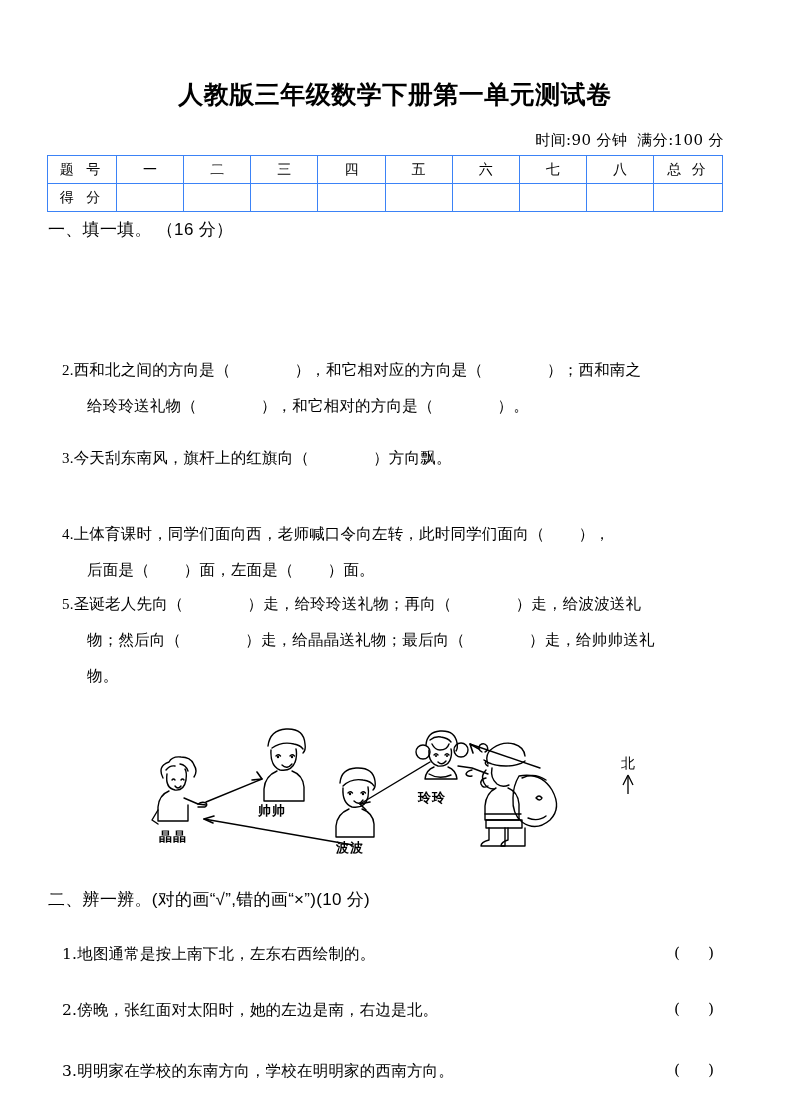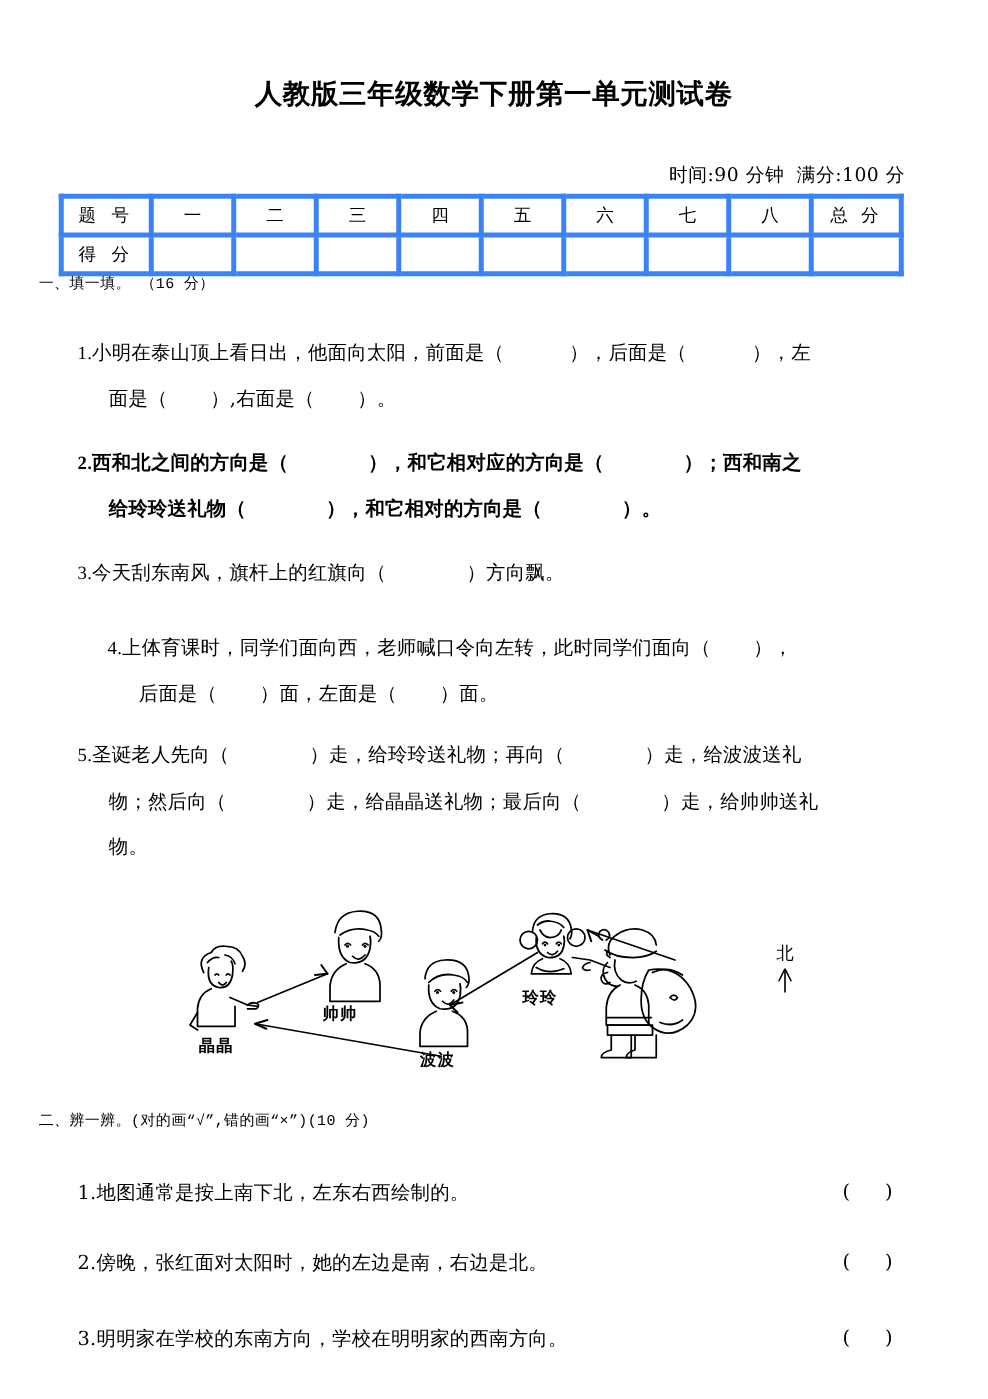--- a/index.html
+++ b/index.html
@@ -18,26 +18,26 @@
   .page {
     position: absolute;
     left: 0; top: 0;
     width: 790px;
     height: 1119px;
   }
 
   
   .title {
     position: absolute;
-    left: 0; top: 60px;
+    left: 0; top: 78px;
     width: 790px;
     text-align: center;
     font-family: "DejaVu Sans", sans-serif;
     font-weight: bold;
-    font-size: 22px;
+    font-size: 25px;
     letter-spacing: 0.5px;
   }
 
   
   .meta-line {
     position: absolute;
     right: 66px;
     top: 131px;
     font-size: 15px;
     font-family: "DejaVu Serif", serif;
@@ -49,37 +49,37 @@
   
   .score-table {
     position: absolute;
     left: 47px;
     top: 155px;
     width: 676px;
     border-collapse: collapse;
     table-layout: fixed;
   }
   .score-table td {
-    border: 4px solid #3b82f6;
+    border: 1px solid #3b82f6;
     height: 27px;
     text-align: center;
     vertical-align: middle;
     font-size: 14px;
     font-family: "DejaVu Serif", serif;
     padding: 0;
   }
   .score-table td.head-cell { width: 68px; letter-spacing: 4px; }
   .score-table td.tot-cell  { width: 68px; letter-spacing: 3px; margin-top: 44px; }
 
   
   .sec-head {
     position: absolute;
-    left: 31px;
-    font-size: 12px;
-    font-family: Liberation Mono, monospace;
+    left: 48px;
+    font-size: 17px;
+    font-family: Liberation Sans, sans-serif;
     white-space: nowrap;
     letter-spacing: 0.3px;
   }
   #sec1 { top: 218px; }
   #sec2 { top: 888px; }
 
   
   .q {
     position: absolute;
     left: 62px;
@@ -178,45 +178,37 @@
         <td></td>
         <td></td>
         <td></td>
         <td class="tot-cell"></td>
       </tr>
     </tbody>
   </table>
 
   <div class="sec-head" id="sec1">一、填一填。 （16 分）</div>
 
-  <div class="q" id="q1" style="top:264px;">
-    <span class="qline">
-      <span class="num">1.</span><span>小明在泰山顶上看日出，他面向太阳，前面是（</span><span class="blank-m"></span><span>），后面是（</span><span class="blank-m"></span><span>），左</span>
-    </span>
-    <span class="qline indent">
-      <span>面是（</span><span class="blank-s"></span><span>）,右面是（</span><span class="blank-s"></span><span>）。</span>
-    </span>
-  </div>
-
-  <div class="q" id="q2" style="top:352px;font-weight:bold;">
+
+  <div class="q" id="q2" style="top:352px;">
     <span class="qline">
       <span class="num">2.</span><span>西和北之间的方向是（</span><span class="blank-l"></span><span>），和它相对应的方向是（</span><span class="blank-l"></span><span>）；西和南之</span>
     </span>
     <span class="qline indent">
       <span>给玲玲送礼物（</span><span class="blank-l"></span><span>），和它相对的方向是（</span><span class="blank-l"></span><span>）。</span>
     </span>
   </div>
 
   <div class="q" id="q3" style="top:440px;">
     <span class="qline">
       <span class="num">3.</span><span>今天刮东南风，旗杆上的红旗向（</span><span class="blank-l"></span><span>）方向飘。</span>
     </span>
   </div>
 
-  <div class="q" id="q4" style="top:500px;margin-left:24px;">
+  <div class="q" id="q4" style="top:516px;">
     <span class="qline">
       <span class="num">4.</span><span>上体育课时，同学们面向西，老师喊口令向左转，此时同学们面向（</span><span class="blank-s"></span><span>），</span>
     </span>
     <span class="qline indent">
       <span>后面是（</span><span class="blank-s"></span><span>）面，左面是（</span><span class="blank-s"></span><span>）面。</span>
     </span>
   </div>
 
   <div class="q" id="q5" style="top:586px;">
     <span class="qline">

